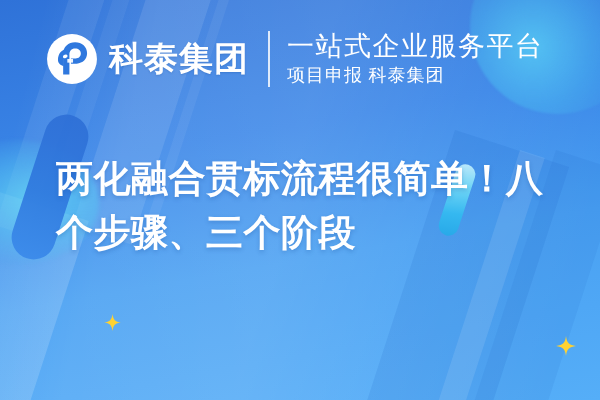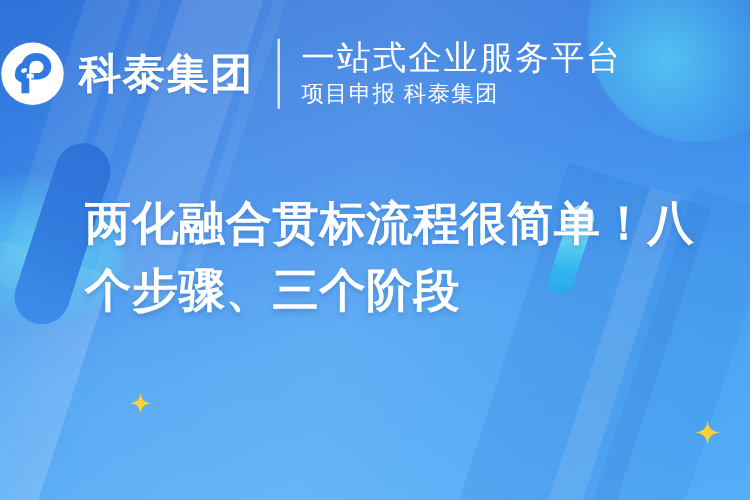--- a/index.html
+++ b/index.html
@@ -166,21 +166,23 @@
   .sparkle-1 { left: 104px; top: 314px; width: 17px; height: 17px; }
   .sparkle-2 { left: 556px; top: 336px; width: 20px; height: 20px; }
 
   
   .header {
     position: absolute;
     left: 0; top: 0;
     width: 600px; height: 118px;
     display: flex;
     align-items: center;
+    padding-left: 46px;
     box-sizing: border-box;
+    font-family: Liberation Serif, serif;
   }
 
   .logo-mark {
     width: 52px;
     height: 52px;
     flex: 0 0 auto;
     margin-right: 11px;
   }
   .logo-mark svg { display: block; width: 100%; height: 100%; }
 
@@ -221,21 +223,21 @@
     font-weight: normal;
     line-height: 1.25;
     letter-spacing: 1px;
     margin-top: 3px;
     white-space: nowrap;
   }
 
   
   .headline {
     position: absolute;
-    left: 68px;
+    left: 56px;
     top: 152px;
     width: 500px;
     color: #ffffff;
     font-size: 37px;
     font-weight: bold;
     line-height: 1.45;
     letter-spacing: 0.5px;
     text-shadow: 0 2px 4px rgba(25,80,160,0.30);
   }
 </style>

